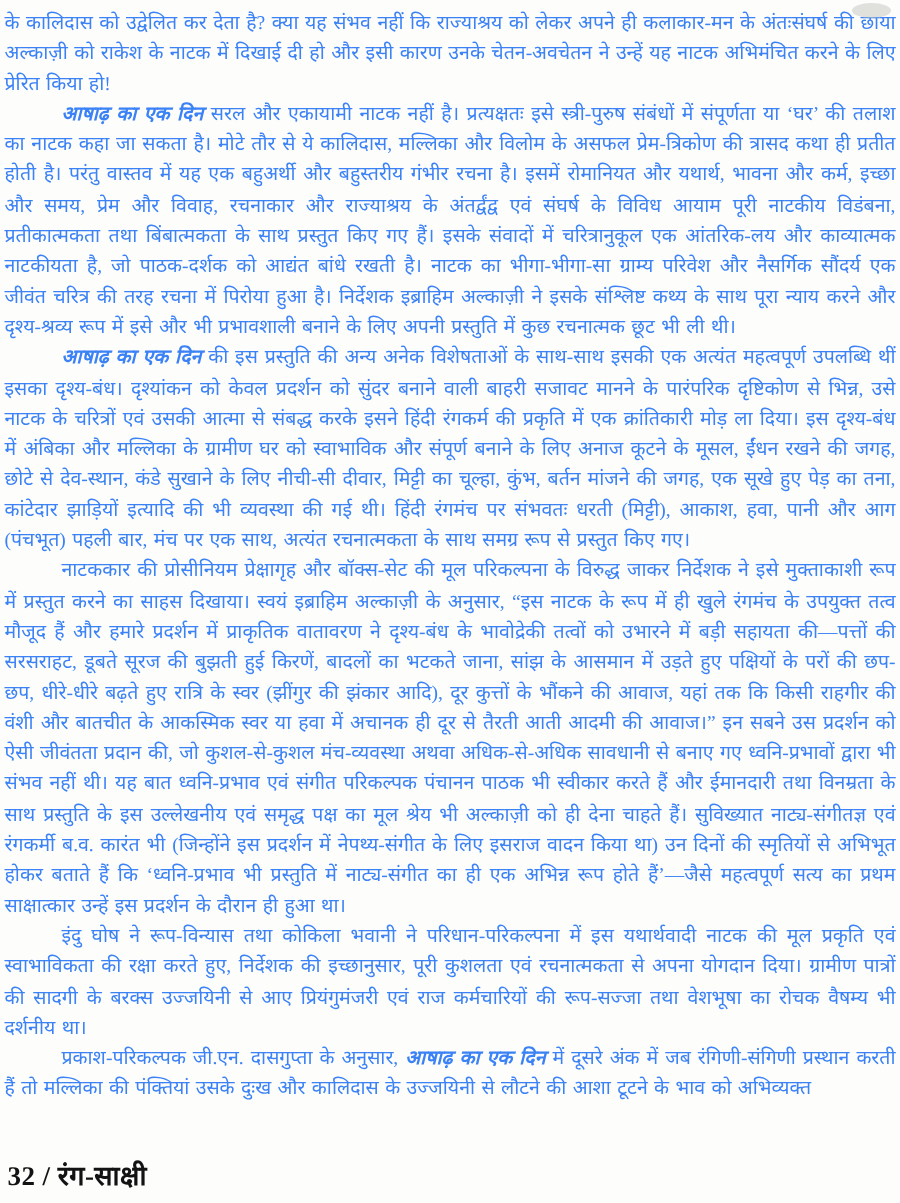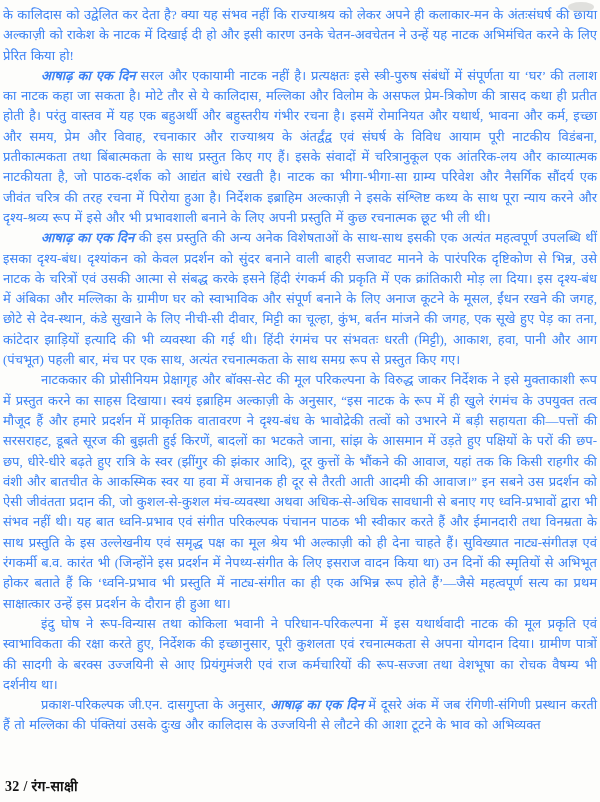--- a/index.html
+++ b/index.html
@@ -35,21 +35,21 @@
   }
   .para b {
     font-weight: 700;
     font-style: italic;
   }
   .footer {
     position: absolute;
     left: 5px;
     bottom: 7px;
     font-weight: 700;
-    font-size: 14px;
+    font-size: 18px;
     color: #131313;
     letter-spacing: 0.3px;
   }
   .footer span { font-weight: 700; }
   
   .scan-smudge {
     position: absolute;
     top: 2px;
     right: 6px;
     width: 26px;

